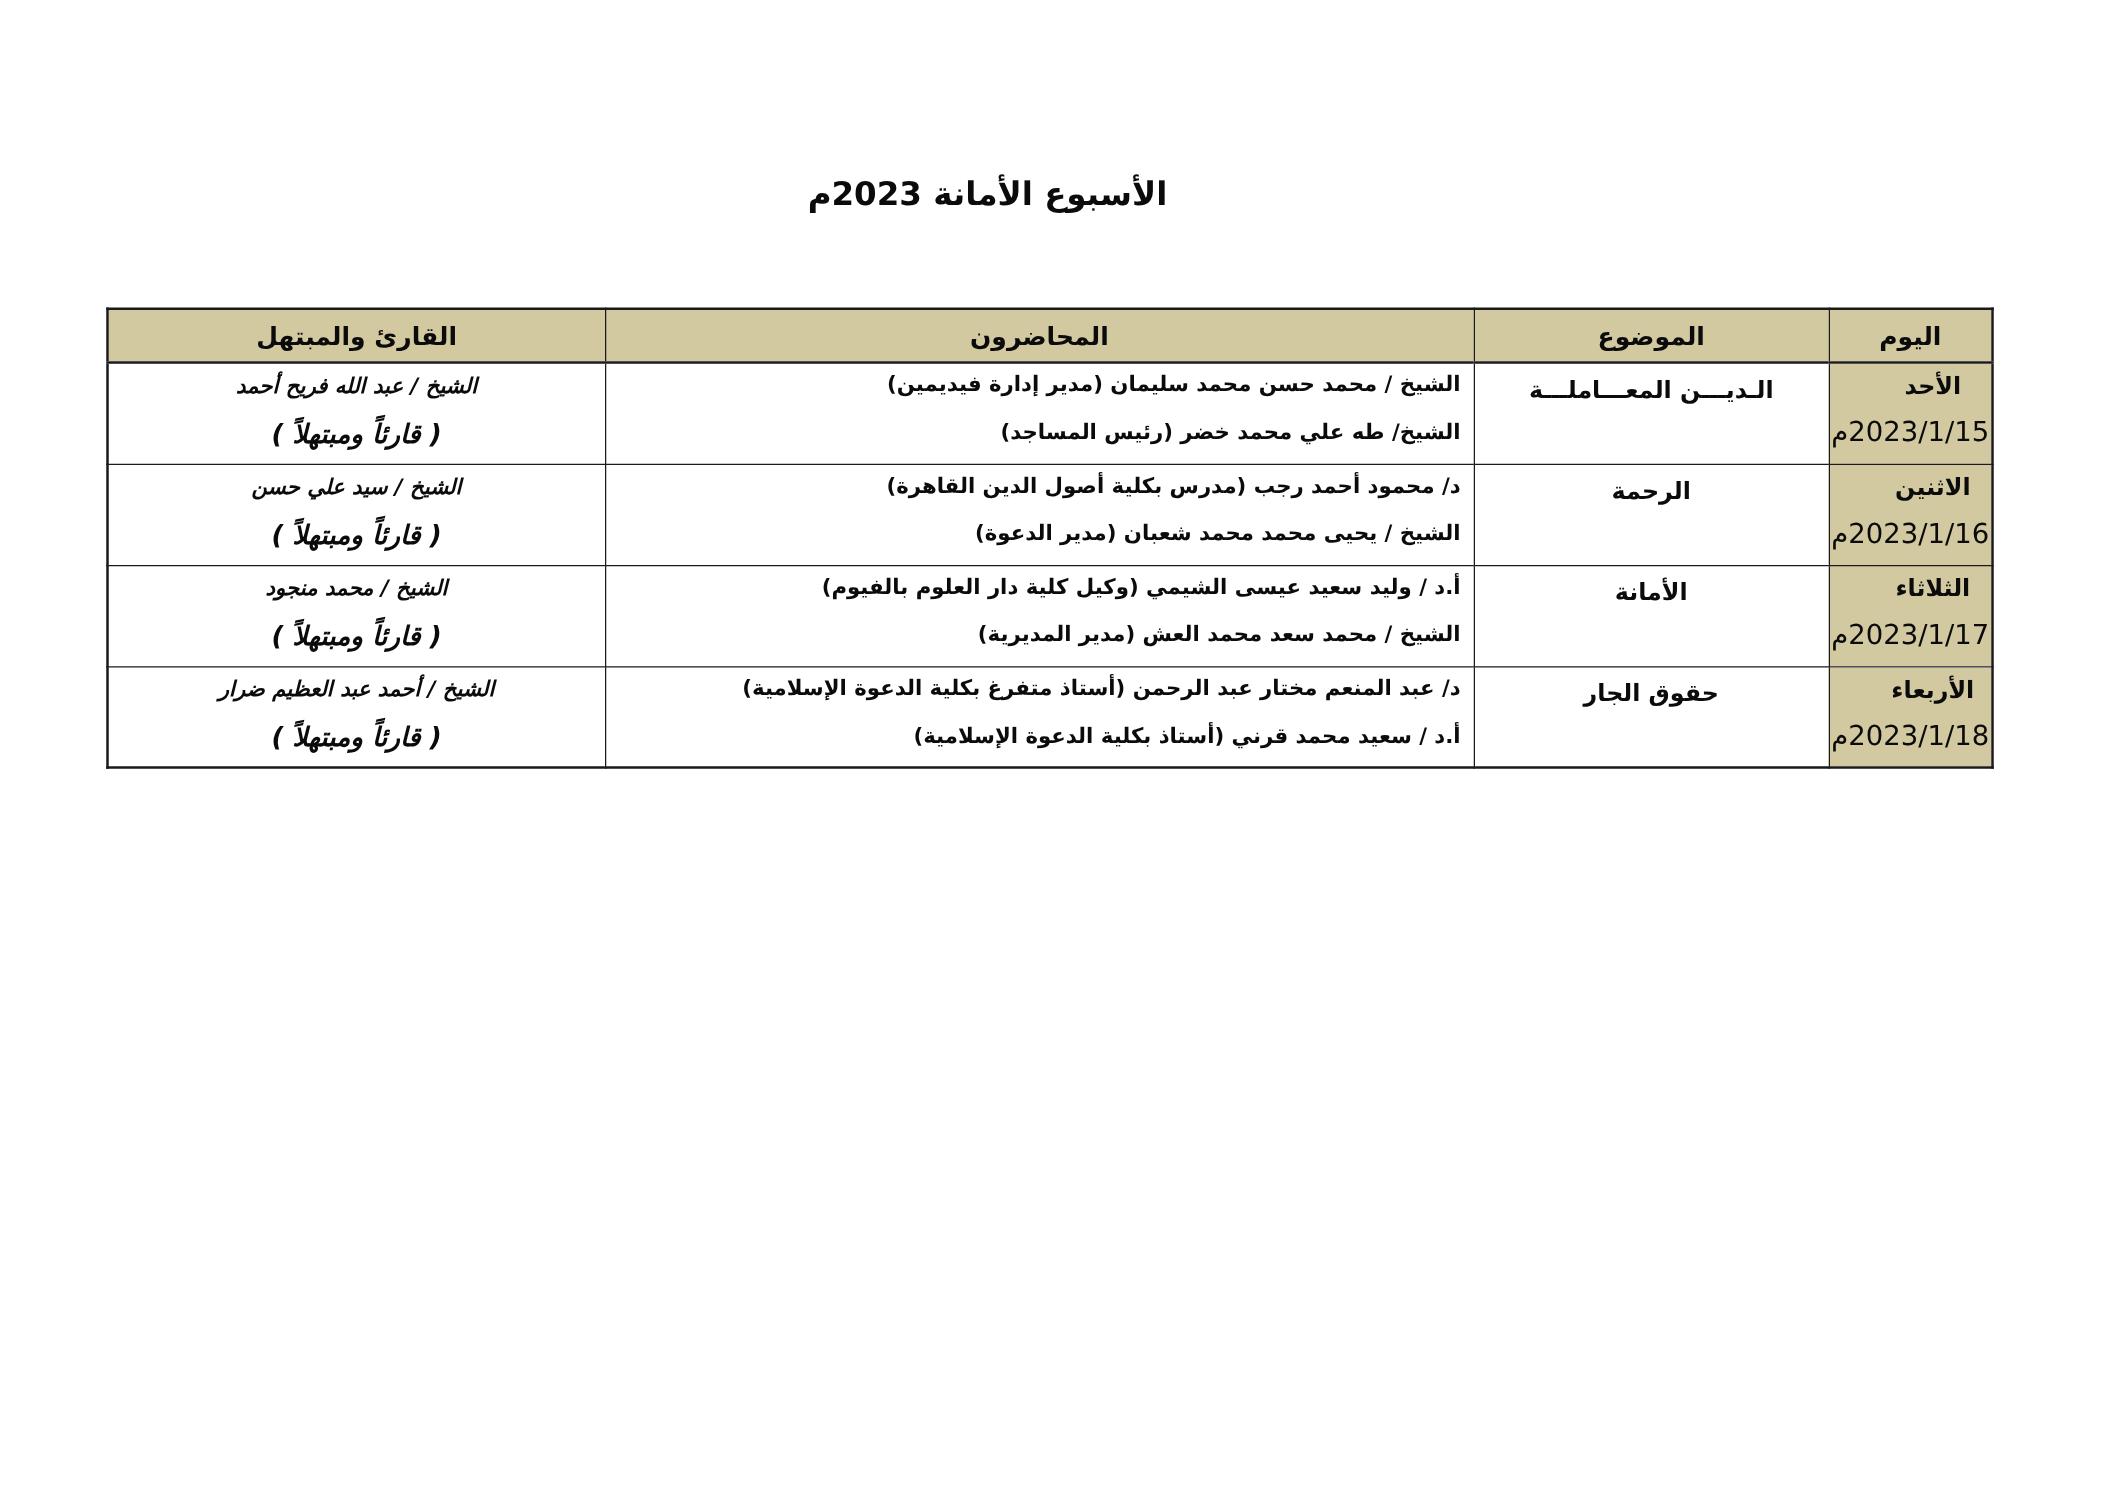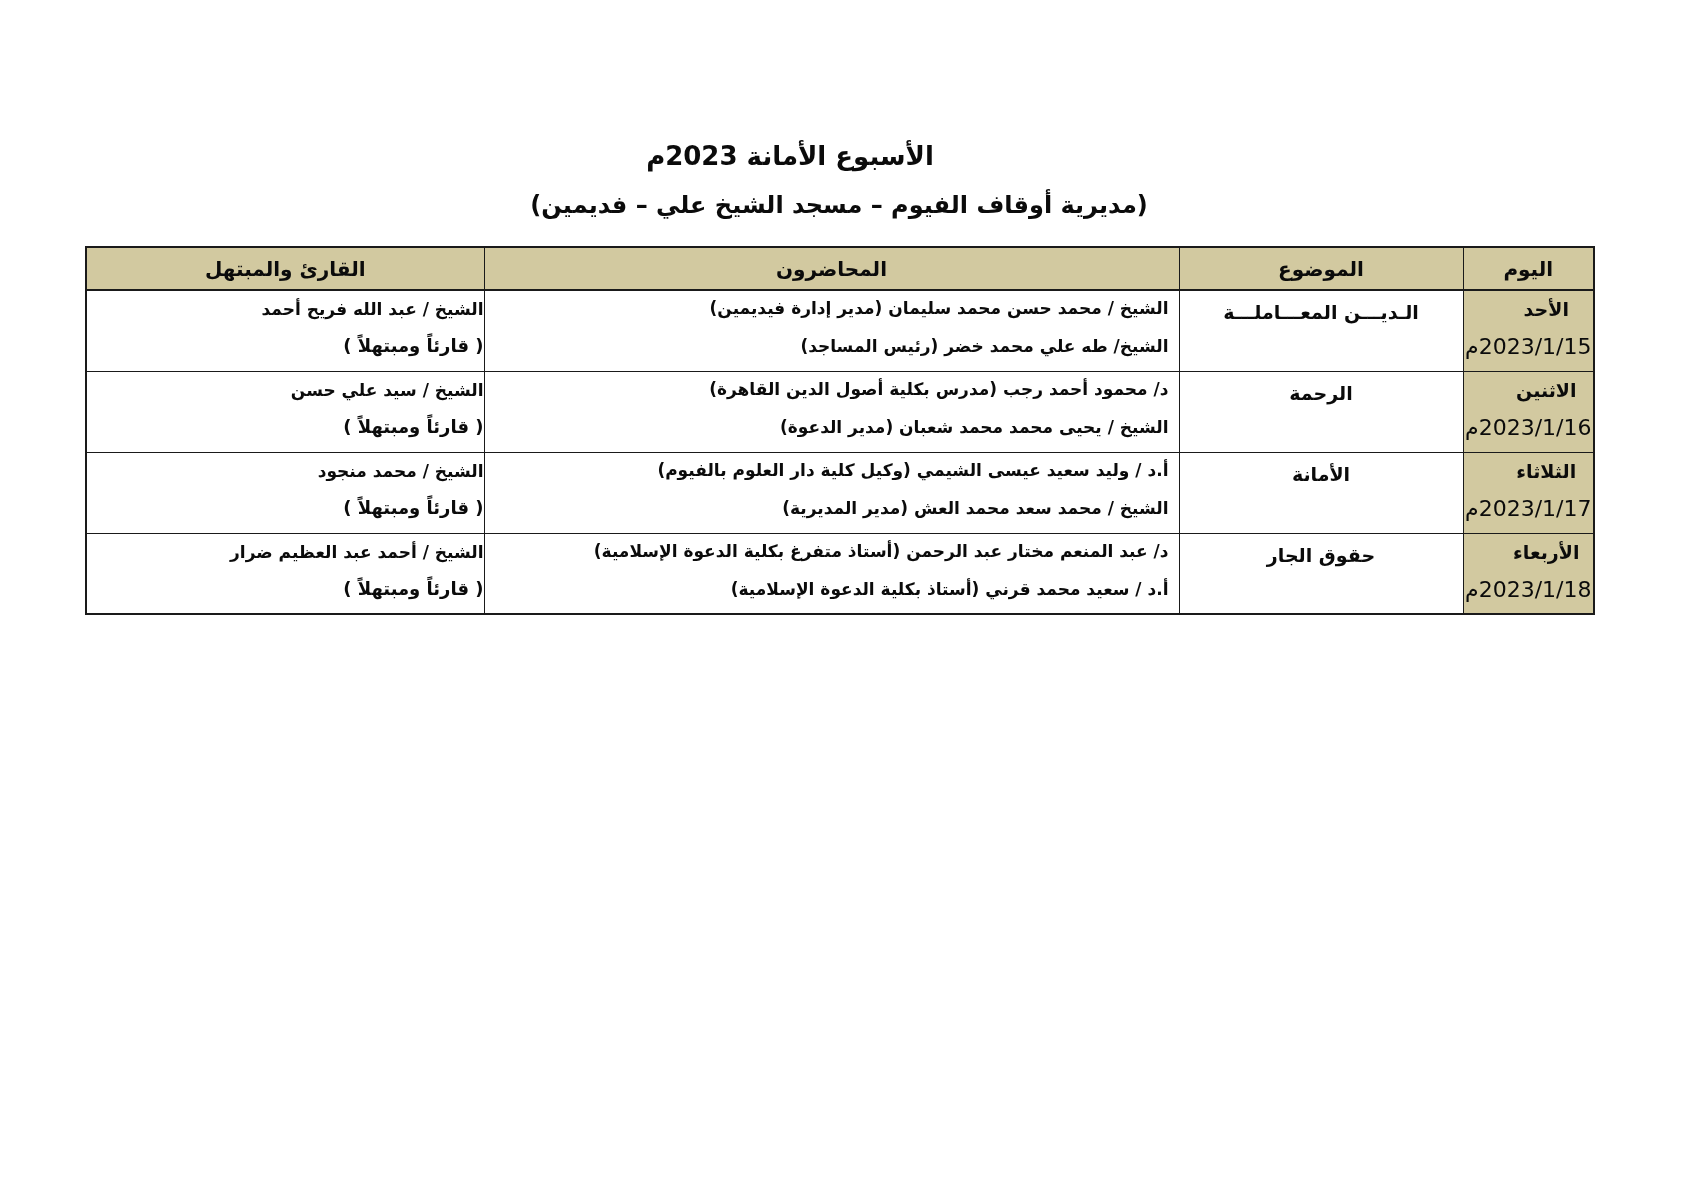--- a/index.html
+++ b/index.html
@@ -84,41 +84,40 @@
     white-space:nowrap;
   }
   td.cell-lect{ text-align:right; }
   .lect-line{
     margin:7px 10px 0 6px;
     font-size:17px; font-weight:bold;
     color:#0b0b0b;
     white-space:nowrap;
   }
   .lect-line + .lect-line{ margin-top:18px; }
-  td.cell-reader{ text-align:right; }
+  td.cell-reader{ text-align:center;font-style:italic; }
   .reader-name{
     margin-top:8px;
     font-size:17px; font-weight:bold;
     color:#0b0b0b;
     white-space:nowrap;
   }
   .reader-note{
     margin-top:16px;
-    font-size:18px; font-weight:bold;
+    font-size:21px; font-weight:bold;
     color:#0b0b0b;
     white-space:nowrap;
   }
 </style>
 </head>
 <body>
 
 <div class="page">
 
   <div class="doc-title">الأسبوع الأمانة 2023م</div>
-  <div class="doc-subtitle">(مديرية أوقاف الفيوم – مسجد الشيخ علي – فديمين)</div>
 
   <table class="schedule">
     <colgroup>
       <col class="c-day">
         <col class="c-topic">
         <col class="c-lect">
         <col class="c-reader">
     </colgroup>
     <thead>
       <tr>

